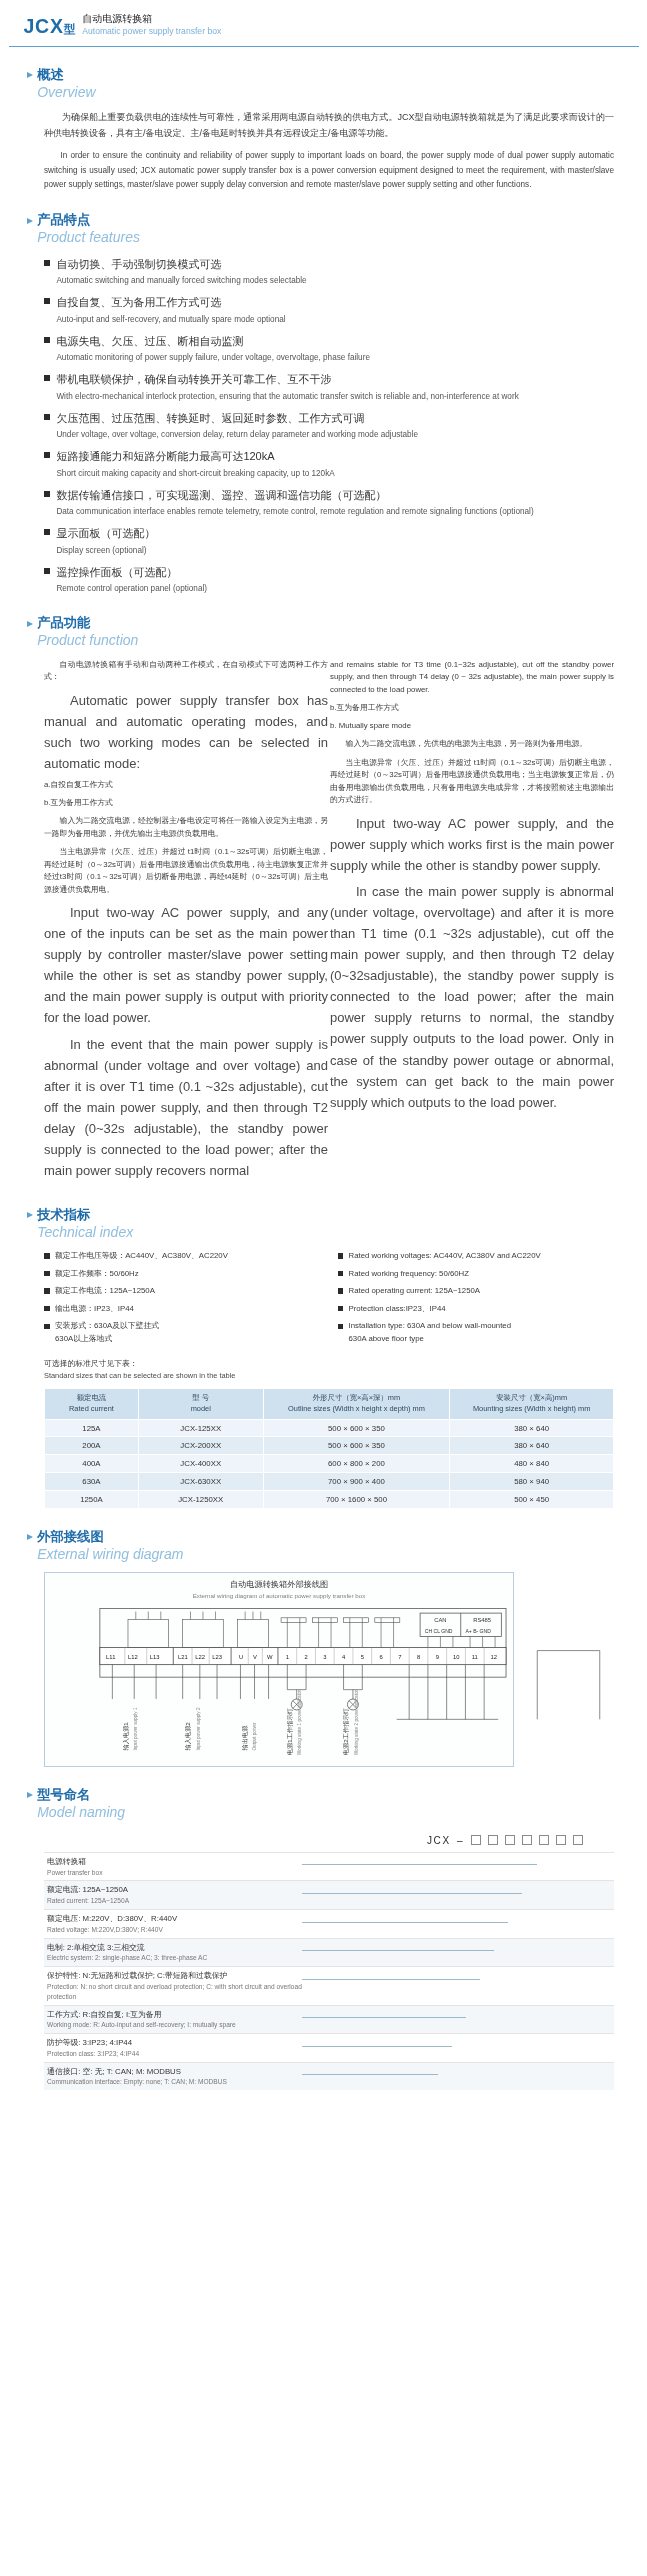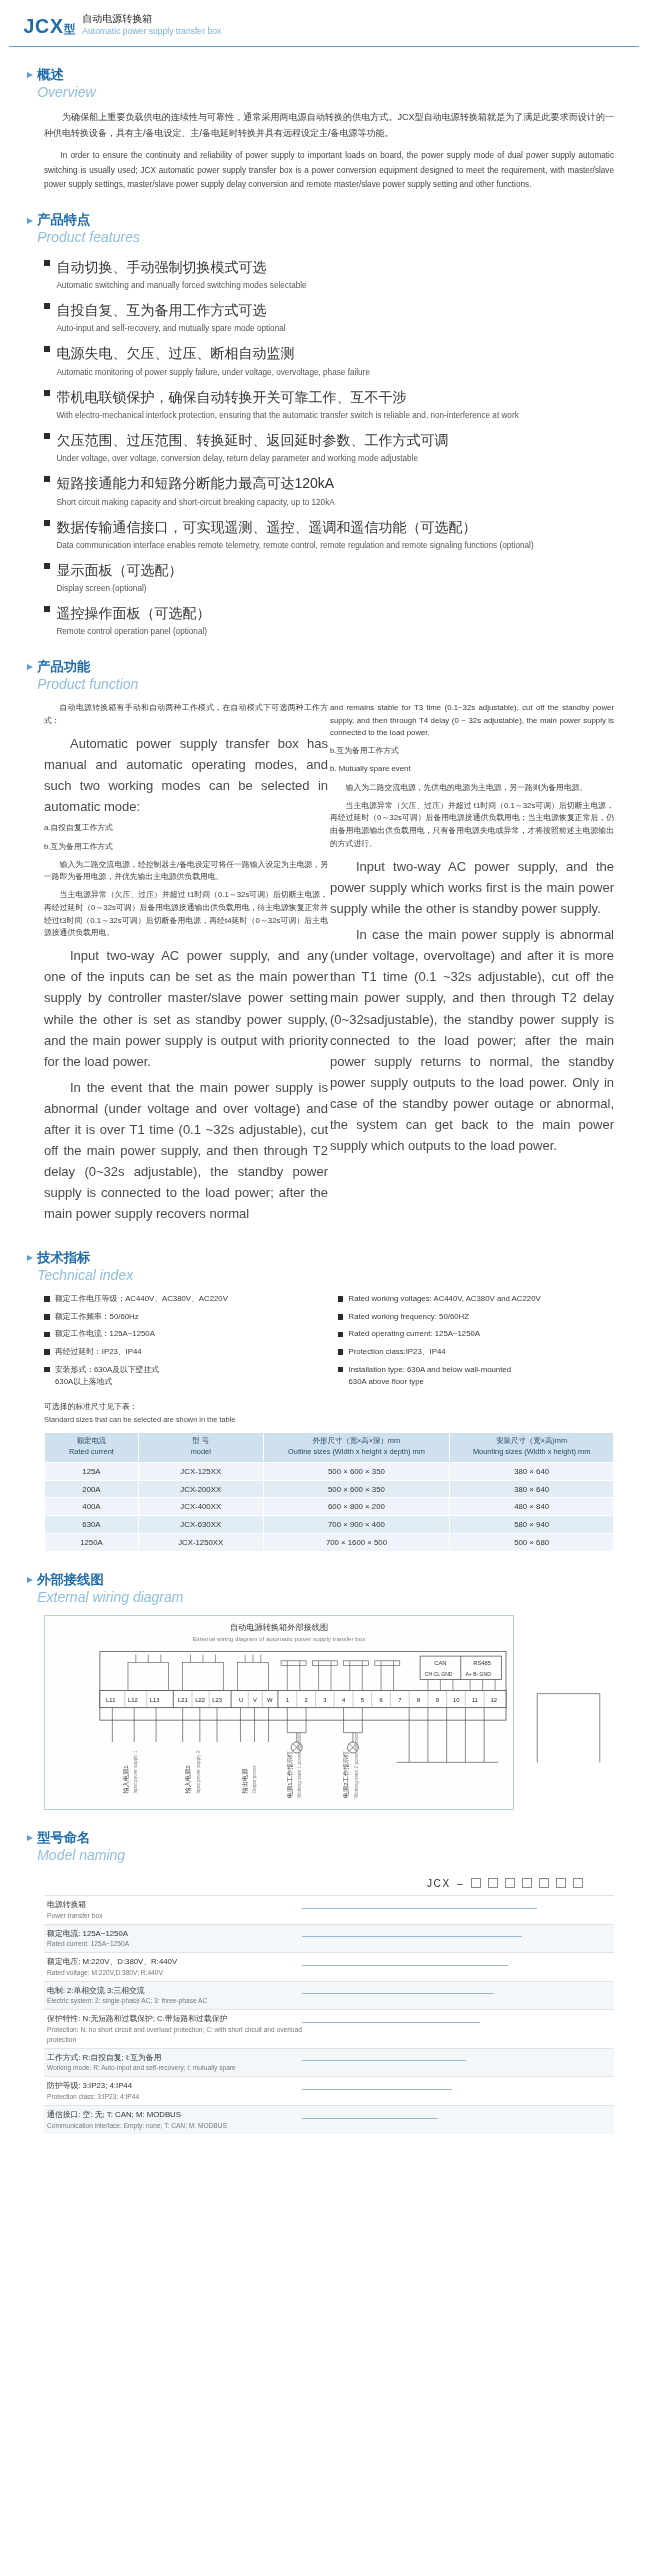--- a/index.html
+++ b/index.html
@@ -70,21 +70,21 @@
     line-height: 1.75;
   }
 
   
   .features { margin: 3.1px 34px 0 44px; }
   .feat { display: flex; gap: 6.2px; margin-bottom: 7px; }
   .feat .sq {
     width: 6.2px; height: 6.2px; background: #2b2b2b; margin-top: 3.9px; flex: 0 0 6.2px;
   }
   .feat .body { flex: 1; }
-  .feat .cn { font-size: 14px; color: #333; line-height: 1.6; }
+  .feat .cn { font-size: 11px; color: #333; line-height: 1.6; }
   .feat .en { font-size: 8.2px; color: #555; line-height: 1.6; margin-top: 0.8px; }
 
   
   .func-wrap {
     margin: 3.1px 34px 0 44px;
     display: flex;
     gap: 2px;
   }
   .func-col { flex: 1; }
   .func-col p {
@@ -295,21 +295,21 @@
       <p>a.自投自复工作方式</p>
       <p>b.互为备用工作方式</p>
       <p class="ind">输入为二路交流电源，经控制器主/备电设定可将任一路输入设定为主电源，另一路即为备用电源，并优先输出主电源供负载用电。</p>
       <p class="ind">当主电源异常（欠压、过压）并超过 t1时间（0.1～32s可调）后切断主电源，再经过延时（0～32s可调）后备用电源接通输出供负载用电，待主电源恢复正常并经过t3时间（0.1～32s可调）后切断备用电源，再经t4延时（0～32s可调）后主电源接通供负载用电。</p>
       <p class="ind en">Input two-way AC power supply, and any one of the inputs can be set as the main power supply by controller master/slave power setting while the other is set as standby power supply, and the main power supply is output with priority for the load power.</p>
       <p class="ind en">In the event that the main power supply is abnormal (under voltage and over voltage) and after it is over T1 time (0.1 ~32s adjustable), cut off the main power supply, and then through T2 delay (0~32s adjustable), the standby power supply is connected to the load power; after the main power supply recovers normal</p>
     </div>
     <div class="func-col">
       <p>and remains stable for T3 time (0.1~32s adjustable), cut off the standby power supply, and then through T4 delay (0 ~ 32s adjustable), the main power supply is connected to the load power.</p>
       <p>b.互为备用工作方式</p>
-      <p>b. Mutually spare event</p>
+      <p>b. Mutually spare mode</p>
       <p class="ind">输入为二路交流电源，先供电的电源为主电源，另一路则为备用电源。</p>
       <p class="ind">当主电源异常（欠压、过压）并超过 t1时间（0.1～32s可调）后切断主电源，再经过延时（0～32s可调）后备用电源接通供负载用电；当主电源恢复正常后，仍由备用电源输出供负载用电，只有备用电源失电或异常，才将按照前述主电源输出的方式进行。</p>
       <p class="ind en">Input two-way AC power supply, and the power supply which works first is the main power supply while the other is standby power supply.</p>
       <p class="ind en">In case the main power supply is abnormal (under voltage, overvoltage) and after it is more than T1 time (0.1 ~32s adjustable), cut off the main power supply, and then through T2 delay (0~32sadjustable), the standby power supply is connected to the load power; after the main power supply returns to normal, the standby power supply outputs to the load power. Only in case of the standby power outage or abnormal, the system can get back to the main power supply which outputs to the load power.</p>
     </div>
   </div>
 
   <div class="sec-head">
     <div class="tri"></div>
     <div class="txt">
@@ -326,21 +326,21 @@
       <div class="tech-item">
         <div class="sq"></div>
         <div class="t">额定工作频率：50/60Hz</div>
       </div>
       <div class="tech-item">
         <div class="sq"></div>
         <div class="t">额定工作电流：125A~1250A</div>
       </div>
       <div class="tech-item">
         <div class="sq"></div>
-        <div class="t">再经过延时：IP23、IP44</div>
+        <div class="t">输出电源：IP23、IP44</div>
       </div>
       <div class="tech-item">
         <div class="sq"></div>
         <div class="t" style="white-space:pre-line">安装形式：630A及以下壁挂式
             630A以上落地式</div>
       </div>
     </div>
     <div class="tech-col">
       <div class="tech-item">
         <div class="sq"></div>
@@ -406,21 +406,21 @@
       <tr>
         <td>630A</td>
         <td>JCX-630XX</td>
         <td>700 × 900 × 400</td>
         <td>580 × 940</td>
       </tr>
       <tr>
         <td>1250A</td>
         <td>JCX-1250XX</td>
         <td>700 × 1600 × 500</td>
-        <td>500 × 680</td>
+        <td>500 × 450</td>
       </tr>
     </tbody>
   </table>
 
   <div class="sec-head">
     <div class="tri"></div>
     <div class="txt">
       <div class="cn">外部接线图</div>
       <div class="en">External wiring diagram</div>
     </div>

